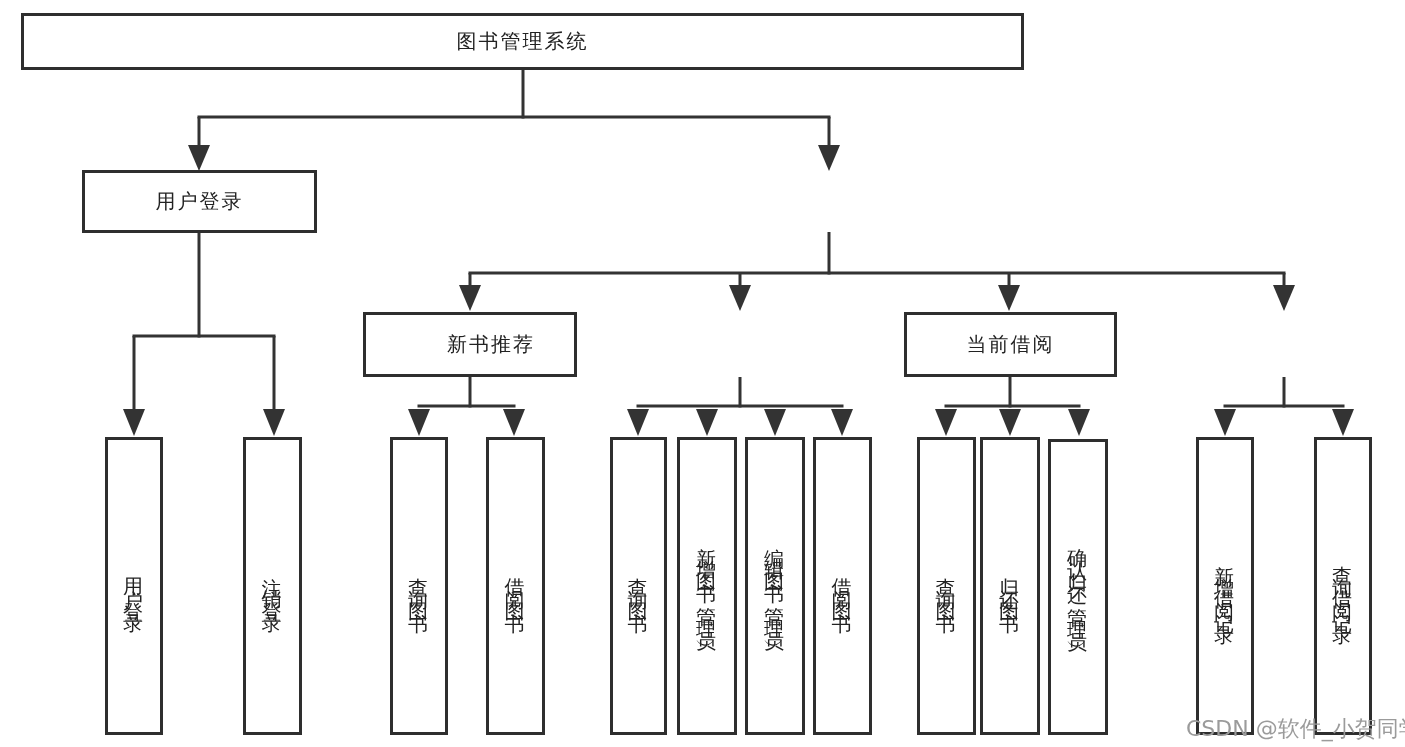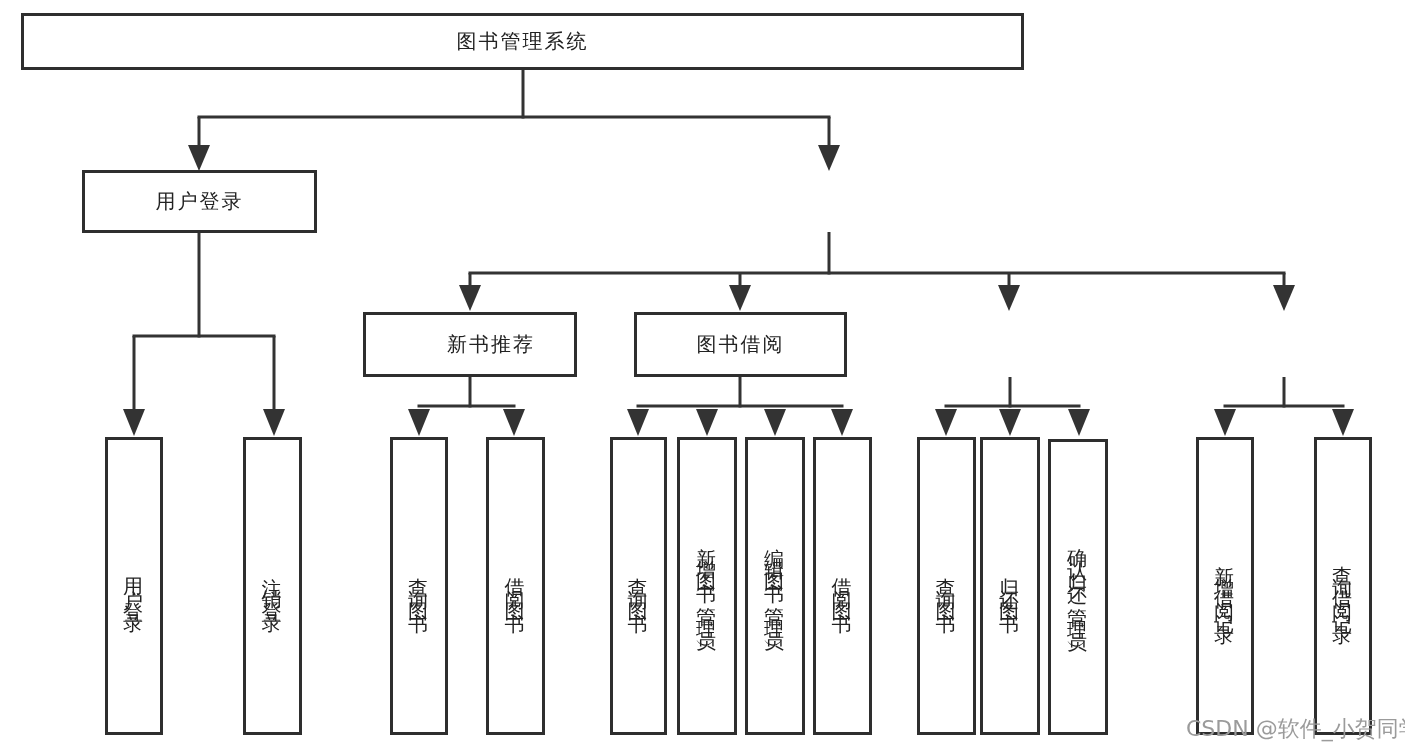--- a/index.html
+++ b/index.html
@@ -128,22 +128,22 @@
     <span class="hlabel">图书管理系统</span>
   </div>
 
   <div class="box" style="left:82px; top:170px; width:235px; height:63px;">
     <span class="hlabel">用户登录</span>
   </div>
 
   <div class="box" style="left:363px; top:312px; width:214px; height:65px;padding-left:42px;">
     <span class="hlabel">新书推荐</span>
   </div>
-  <div class="box" style="left:634px; top:312px; width:213px; height:65px;">
-    <span class="hlabel">图书借阅</span>
+  <div class="box" style="left:904px; top:312px; width:213px; height:65px;">
+    <span class="hlabel">当前借阅</span>
   </div>
 
   <div class="box" style="left:105px; top:437px; width:58px; height:298px;">
     <span class="vlabel">用户登录</span>
   </div>
   <div class="box" style="left:243px; top:437px; width:59px; height:298px;">
     <span class="vlabel">注销登录</span>
   </div>
 
   <div class="box" style="left:390px; top:437px; width:58px; height:298px;">

